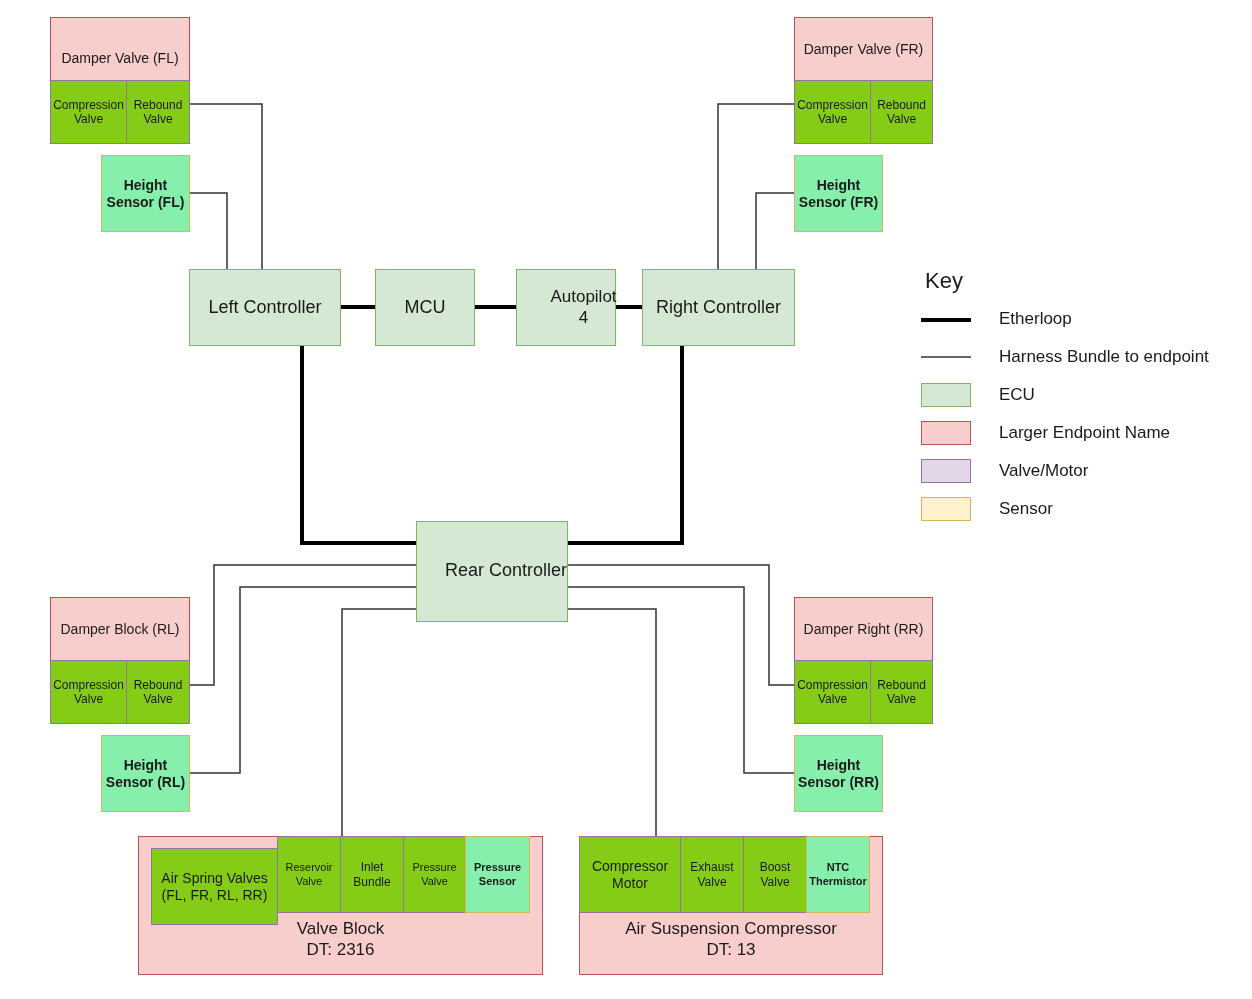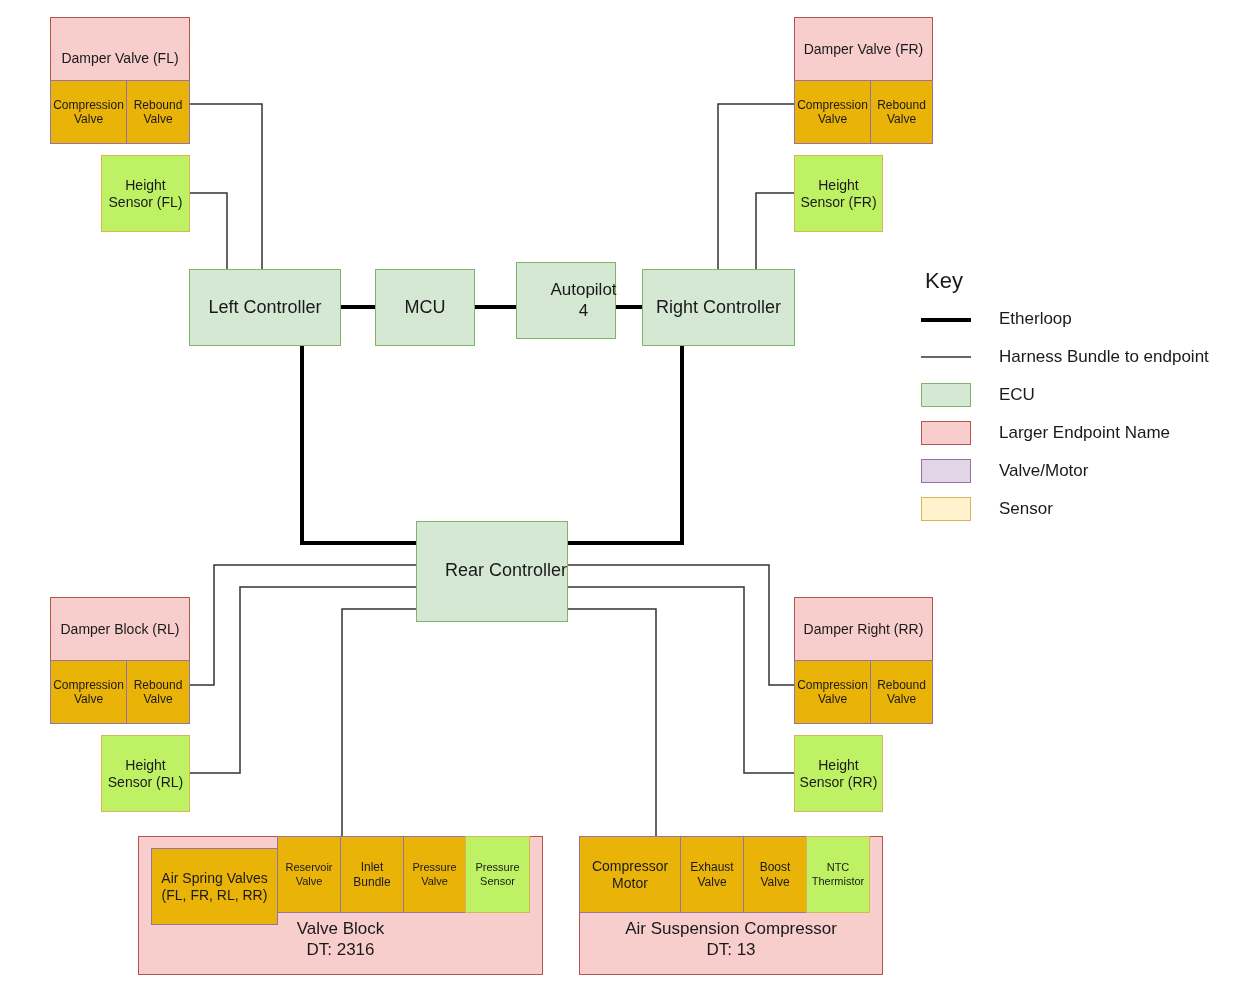--- a/index.html
+++ b/index.html
@@ -3,22 +3,22 @@
 <meta charset="utf-8">
 <style>
   html, body { margin:0; padding:0; background:#ffffff; }
   body { width:1252px; height:999px; position:relative; overflow:hidden;
          font-family:"Liberation Sans", sans-serif; color:#1a1a1a; }
   #wires { position:absolute; left:0; top:0; width:1252px; height:999px; }
   .box { position:absolute; box-sizing:border-box; display:flex; align-items:center;
          justify-content:center; text-align:center; line-height:1.2; }
   .ecu { background:#d5e8d4; border:1.5px solid #82b366; font-size:18px; }
   .red { background:#f8cecc; border:1.5px solid #b85450; }
-  .purple { background:#eab308; border:1.5px solid #9673a6; }
-  .yellow { background:#bef264; border:1.5px solid #d6b656; }
+  .purple { background:#84cc16; border:1.5px solid #9673a6; }
+  .yellow { background:#86efac; border:1.5px solid #d6b656;font-weight:bold; }
   .title14 { font-size:14px; }
   .small12 { font-size:12px; }
   .small11 { font-size:11px; }
   .sensor14 { font-size:14px; }
   .big17 { font-size:17px; }
   .legend-title { position:absolute; left:925px; top:268px; font-size:22px; }
   .legend-label { position:absolute; left:999px; font-size:17px; }
   .legend-swatch { position:absolute; left:921px; width:50px; height:24px; box-sizing:border-box; }
   .txt { white-space:pre-line; }
 </style>
@@ -71,21 +71,21 @@
 Valve</div>
 <div class="box yellow sensor14 txt" style="left:794px;top:155px;width:89px;height:77px;">Height
 Sensor (FR)</div>
 
 <div class="box ecu" style="left:189px;top:269px;width:152px;height:77px;">
     <span>Left Controller</span>
   </div>
 <div class="box ecu" style="left:375px;top:269px;width:100px;height:77px;">
     <span>MCU</span>
   </div>
-<div class="box ecu" style="left:516px;top:262px;width:100px;height:77px;font-size:17px;padding-left:35px;">
+<div class="box ecu" style="left:516px;top:269px;width:100px;height:77px;font-size:17px;padding-left:35px;">
     <span>Autopilot 4</span>
   </div>
 <div class="box ecu" style="left:642px;top:269px;width:153px;height:77px;">
     <span>Right Controller</span>
   </div>
 <div class="box ecu" style="left:416px;top:521px;width:152px;height:101px;justify-content:flex-end;">
     <span style="margin-top:-2px;">Rear Controller</span>
   </div>
 
 <div class="box red title14" style="left:50px;top:597px;width:140px;height:64px;">

